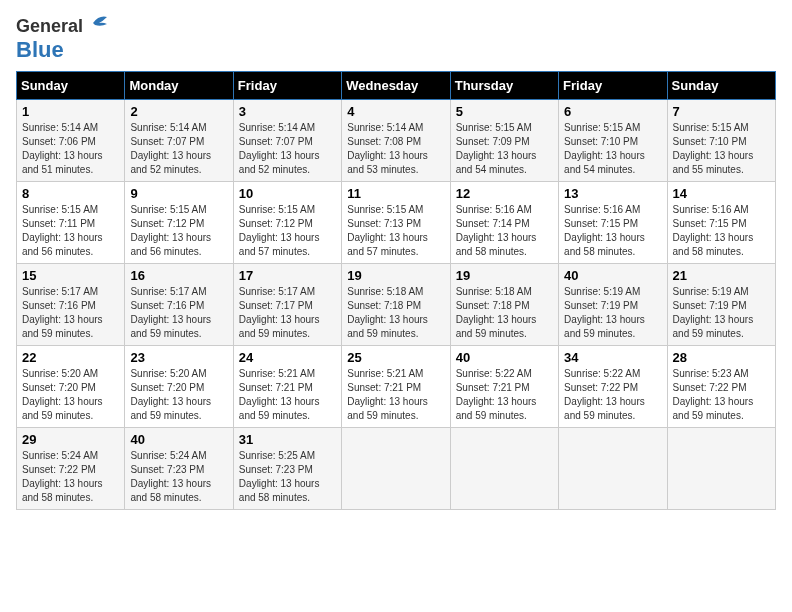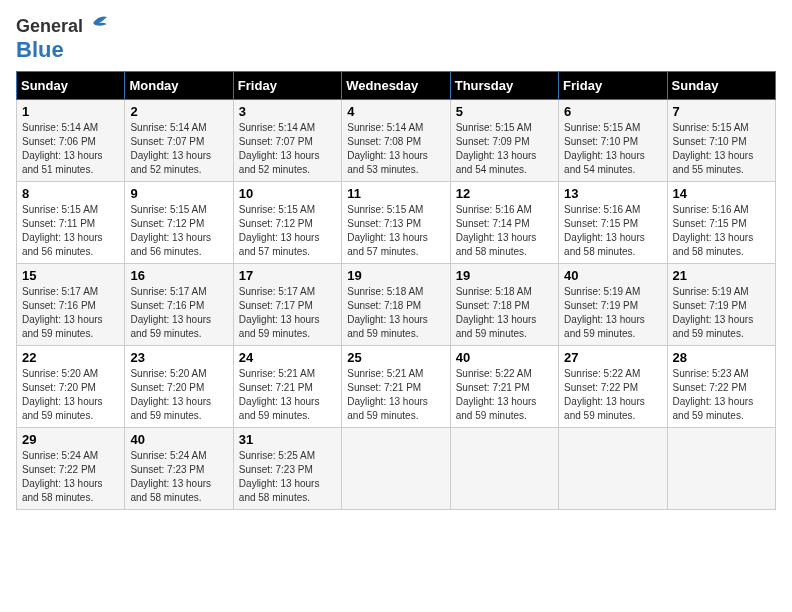--- a/index.html
+++ b/index.html
@@ -174,21 +174,21 @@
         <td><span class="day-num">22</span>
 <span class="day-info">Sunrise: 5:20 AM<br>Sunset: 7:20 PM<br>Daylight: 13 hours and 59 minutes.</span></td>
         <td><span class="day-num">23</span>
 <span class="day-info">Sunrise: 5:20 AM<br>Sunset: 7:20 PM<br>Daylight: 13 hours and 59 minutes.</span></td>
         <td><span class="day-num">24</span>
 <span class="day-info">Sunrise: 5:21 AM<br>Sunset: 7:21 PM<br>Daylight: 13 hours and 59 minutes.</span></td>
         <td><span class="day-num">25</span>
 <span class="day-info">Sunrise: 5:21 AM<br>Sunset: 7:21 PM<br>Daylight: 13 hours and 59 minutes.</span></td>
         <td><span class="day-num">40</span>
 <span class="day-info">Sunrise: 5:22 AM<br>Sunset: 7:21 PM<br>Daylight: 13 hours and 59 minutes.</span></td>
-        <td><span class="day-num">27</span>
+        <td><span class="day-num">34</span>
 <span class="day-info">Sunrise: 5:22 AM<br>Sunset: 7:22 PM<br>Daylight: 13 hours and 59 minutes.</span></td>
         <td><span class="day-num">28</span>
 <span class="day-info">Sunrise: 5:23 AM<br>Sunset: 7:22 PM<br>Daylight: 13 hours and 59 minutes.</span></td>
       </tr>
       <tr>
         <td><span class="day-num">29</span>
 <span class="day-info">Sunrise: 5:24 AM<br>Sunset: 7:22 PM<br>Daylight: 13 hours and 58 minutes.</span></td>
         <td><span class="day-num">40</span>
 <span class="day-info">Sunrise: 5:24 AM<br>Sunset: 7:23 PM<br>Daylight: 13 hours and 58 minutes.</span></td>
         <td><span class="day-num">31</span>

